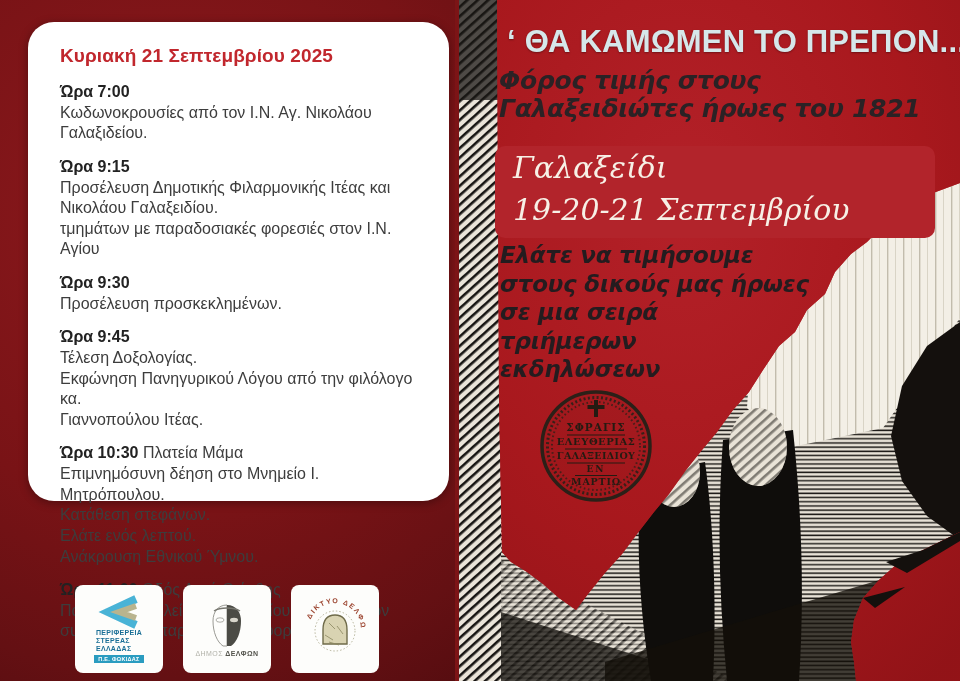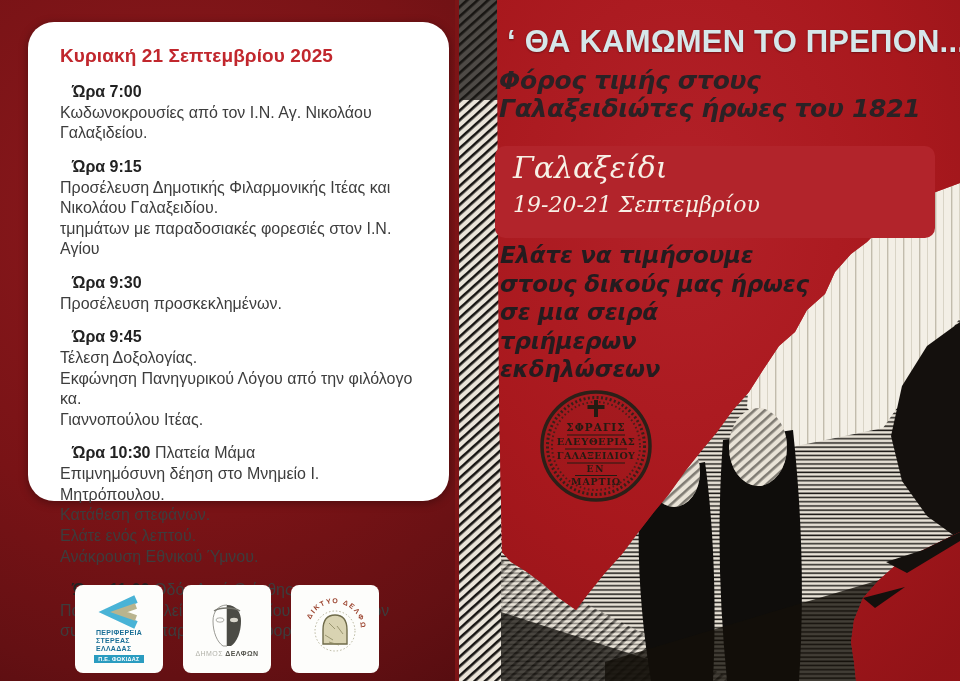--- a/index.html
+++ b/index.html
@@ -16,21 +16,21 @@
   .schedule-card{
     position:absolute;left:28px;top:22px;width:421px;height:479px;
     background:#ffffff;border-radius:26px;
     box-shadow:0 2px 10px rgba(0,0,0,.35);
     padding:21px 24px 0 32px;box-sizing:border-box;
   }
   .date-heading{
     font-size:19px;font-weight:bold;color:#c1272d;margin:2px 0 15px 0;letter-spacing:.1px;
   }
   .sched-block{margin-bottom:13px;}
-  .sched-timeline{font-size:16px;line-height:1.29;color:#3d3d3d;margin-left:12px;}
+  .sched-timeline{font-size:16px;line-height:1.29;color:#3d3d3d;}
   .sched-time{font-weight:bold;color:#222222;}
   .sched-place{color:#3d3d3d;}
   .sched-line{font-size:16px;line-height:1.29;color:#3d3d3d;}
   
   .logos{position:absolute;left:75px;top:585px;display:flex;gap:20px;}
   .logo-box{
     width:88px;height:88px;background:#fdfdfb;border-radius:8px;
     display:flex;flex-direction:column;align-items:center;justify-content:center;
     overflow:hidden;
   }
@@ -58,21 +58,21 @@
     background:#b2242b;border-radius:10px;
   }
   .location-line{
     position:absolute;left:58px;top:150px;white-space:nowrap;
     font-family:"DejaVu Serif",serif;font-style:italic;
     font-size:30px;color:#f7f0e6;
   }
   .dates-line{
     position:absolute;left:58px;top:192px;white-space:nowrap;
     font-family:"DejaVu Serif",serif;font-style:italic;
-    font-size:22px;color:#f7f0e6;
+    font-size:30px;color:#f7f0e6;
   }
   .invite-text{
     position:absolute;left:45px;top:241px;
     font-family:"DejaVu Sans",sans-serif;font-style:italic;font-weight:bold;
     font-size:23px;line-height:1.24;color:#241c1f;letter-spacing:-.2px;
   }
   .seal{position:absolute;left:84px;top:389px;width:114px;height:114px;}
 </style>
 </head>
 <body>

